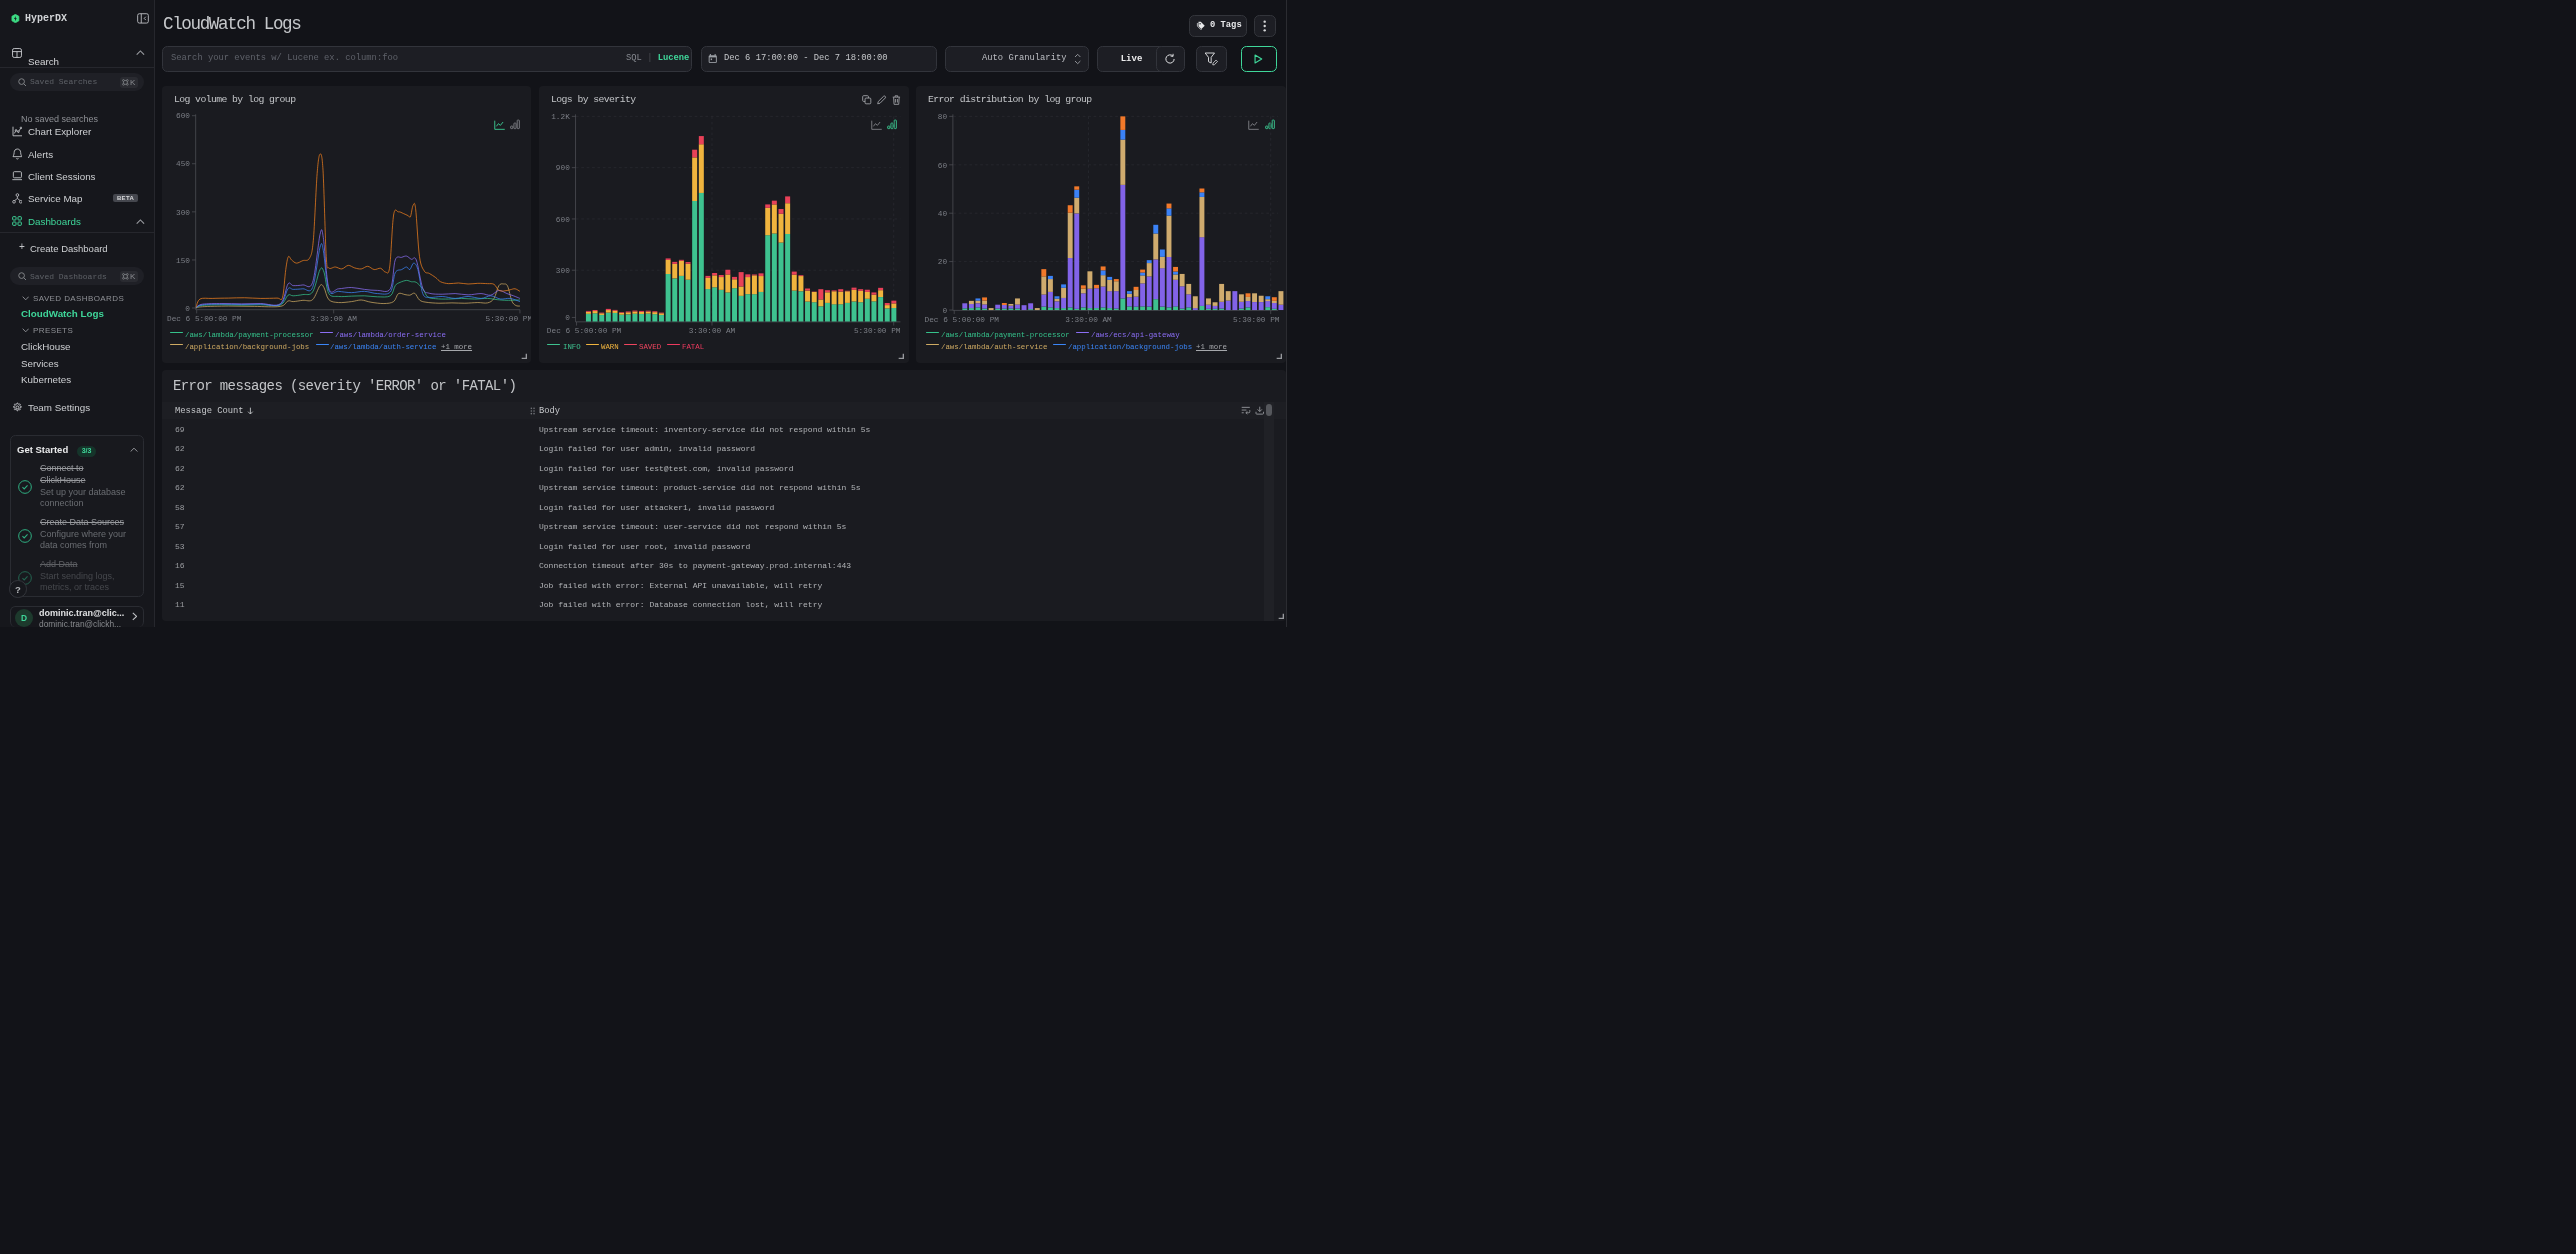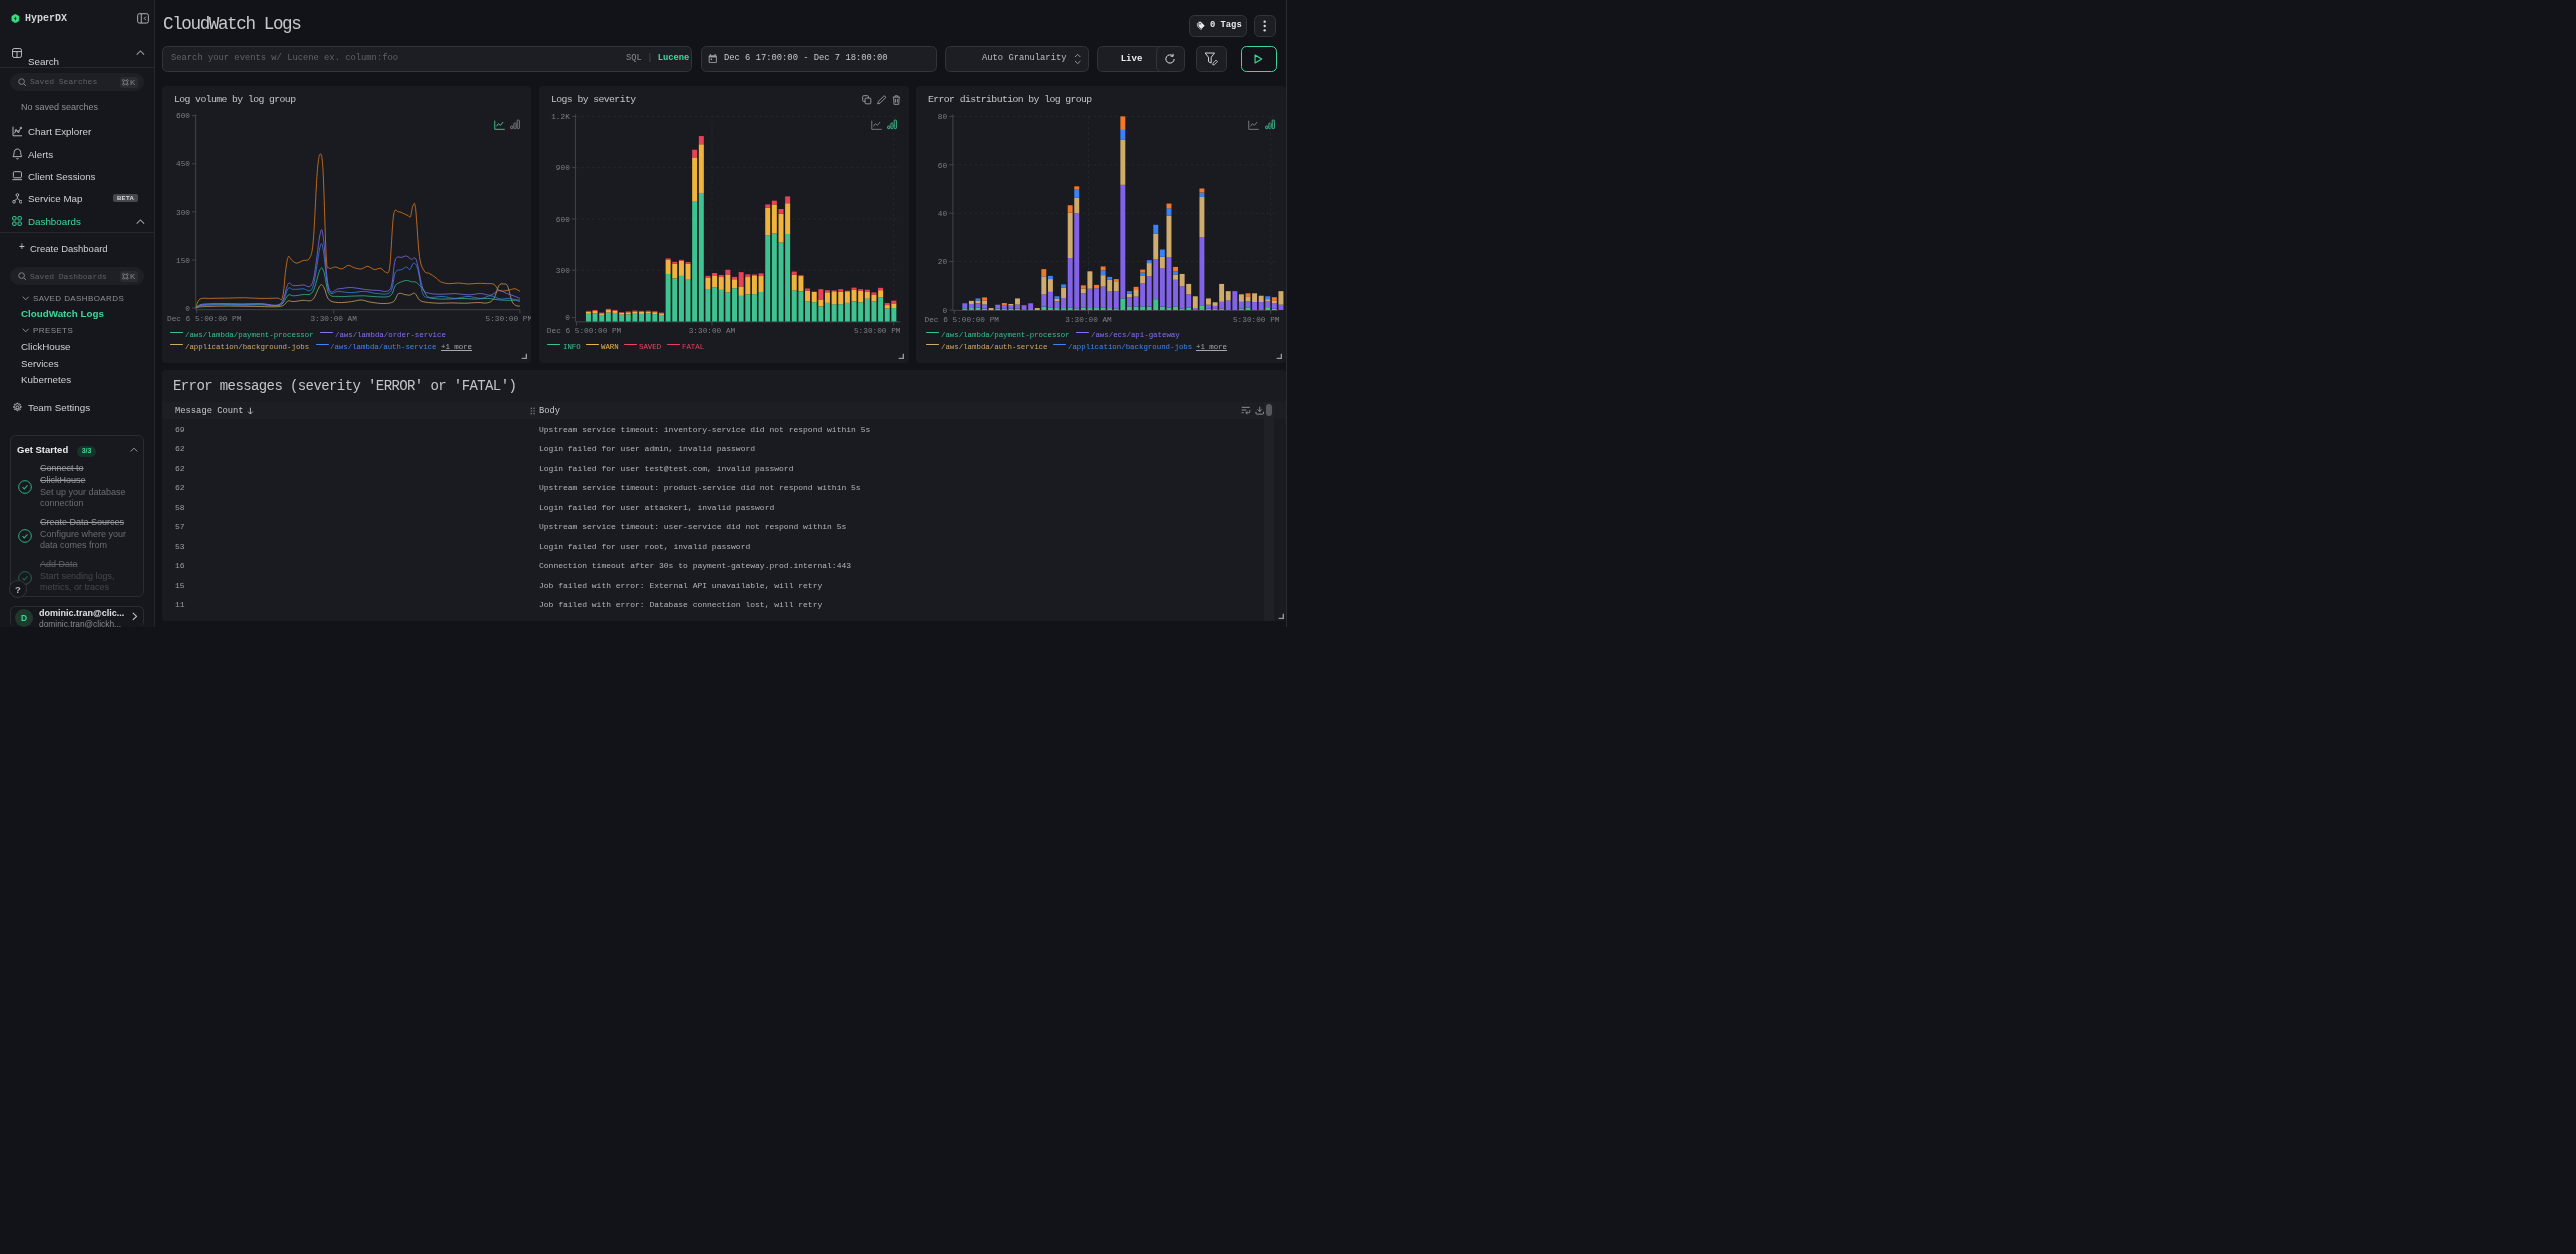--- a/index.html
+++ b/index.html
@@ -39,21 +39,21 @@
 <circle cx="2.4" cy="2.4" r="1.5"></circle>
       <circle cx="8.6" cy="2.4" r="1.5"></circle>
       <circle cx="2.4" cy="8.6" r="1.5"></circle>
       <circle cx="8.6" cy="8.6" r="1.5"></circle>
 <line x1="2.4" y1="3.9" x2="2.4" y2="7.1"></line>
       <line x1="8.6" y1="3.9" x2="8.6" y2="7.1"></line>
       <line x1="3.9" y1="2.4" x2="7.1" y2="2.4"></line>
       <line x1="3.9" y1="8.6" x2="7.1" y2="8.6"></line>
     </svg>
 <div class="abs" style="left:130px;top:78px;font-size:8px;color:#8b8d92;">K</div>
-<div class="abs" style="left:21px;top:102px;font-size:9px;color:#8e9095;">No saved searches</div>
+<div class="abs" style="left:21px;top:114px;font-size:9px;color:#8e9095;">No saved searches</div>
 <svg class="abs" style="left:11.5px;top:126px;" width="10.8" height="10.8" viewBox="0 0 16 16" fill="none" stroke="#c7c9cd" stroke-width="1.3">
 <path d="M1.5 1 L1.5 14.5 L15 14.5"></path>
       <path d="M3.5 11 L6 6.5 L9.5 8.5 L13.5 2.5"></path>
 <circle cx="6" cy="6.5" r="1.2" fill="#16171c"></circle>
       <circle cx="9.5" cy="8.5" r="1.2" fill="#16171c"></circle>
       <circle cx="13.3" cy="2.8" r="1.2" fill="#16171c"></circle>
     </svg>
 <div class="abs" style="left:28px;top:126px;font-size:9.8px;color:#ced0d3;">Chart Explorer</div>
 <svg class="abs" style="left:11.5px;top:148px;" width="10.8" height="11.5" viewBox="0 0 16 17" fill="none" stroke="#c7c9cd" stroke-width="1.3">
 <path d="M8 1.5 C5 1.5 3.2 3.8 3.2 6.5 C3.2 10.5 1.5 11.8 1.5 12.8 L14.5 12.8 C14.5 11.8 12.8 10.5 12.8 6.5 C12.8 3.8 11 1.5 8 1.5 Z"></path>

